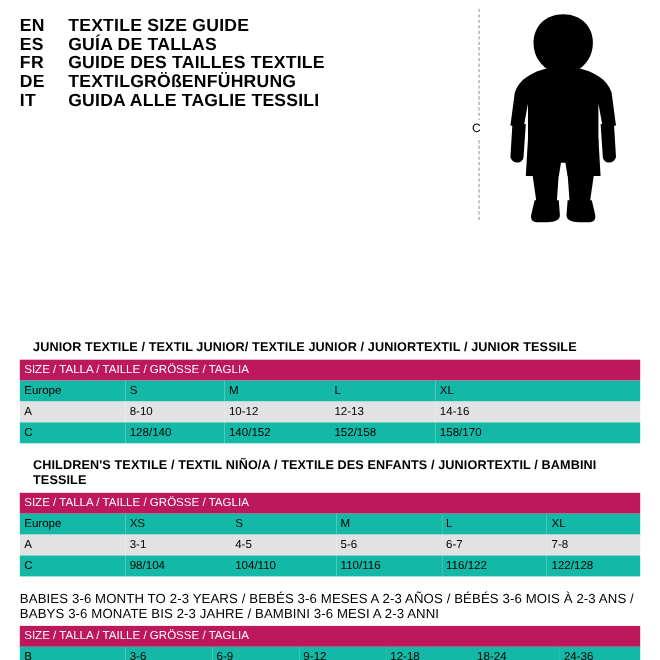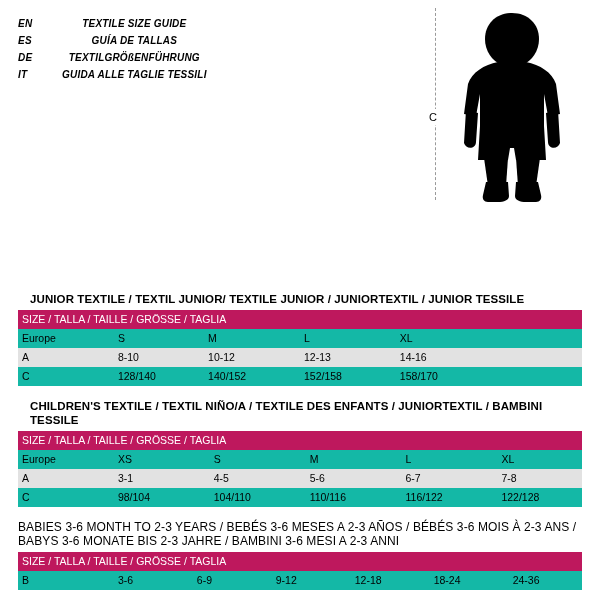--- a/index.html
+++ b/index.html
@@ -27,36 +27,34 @@
   .header {
     display: flex;
     flex-direction: row;
     align-items: flex-start;
   }
   .lang-table {
     border-collapse: collapse;
     margin-top: 2px;
   }
   .lang-table td {
-    font-size: 10px;
+    font-size: 16px;
     line-height: 16px;
     padding: 0 0 1px 0;
     vertical-align: top;
     white-space: nowrap;
-    font-style: italic;
   }
   .lang-code {
     width: 44px;
     font-weight: bold;
     letter-spacing: 0.3px;
   }
   .lang-title {
     font-weight: bold;
     letter-spacing: 0.2px;
-    text-align: center;
   }
 
   
   .figure-area {
     position: absolute;
     right: 18px;
     top: 8px;
     width: 160px;
     height: 200px;
   }
@@ -141,20 +139,24 @@
       <tbody>
         <tr>
           <td class="lang-code">EN</td>
           <td class="lang-title">TEXTILE SIZE GUIDE</td>
         </tr>
         <tr>
           <td class="lang-code">ES</td>
           <td class="lang-title">GUÍA DE TALLAS</td>
         </tr>
         <tr>
+          <td class="lang-code">FR</td>
+          <td class="lang-title">GUIDE DES TAILLES TEXTILE</td>
+        </tr>
+        <tr>
           <td class="lang-code">DE</td>
           <td class="lang-title">TEXTILGRÖßENFÜHRUNG</td>
         </tr>
         <tr>
           <td class="lang-code">IT</td>
           <td class="lang-title">GUIDA ALLE TAGLIE TESSILI</td>
         </tr>
       </tbody>
     </table>
   </div>

